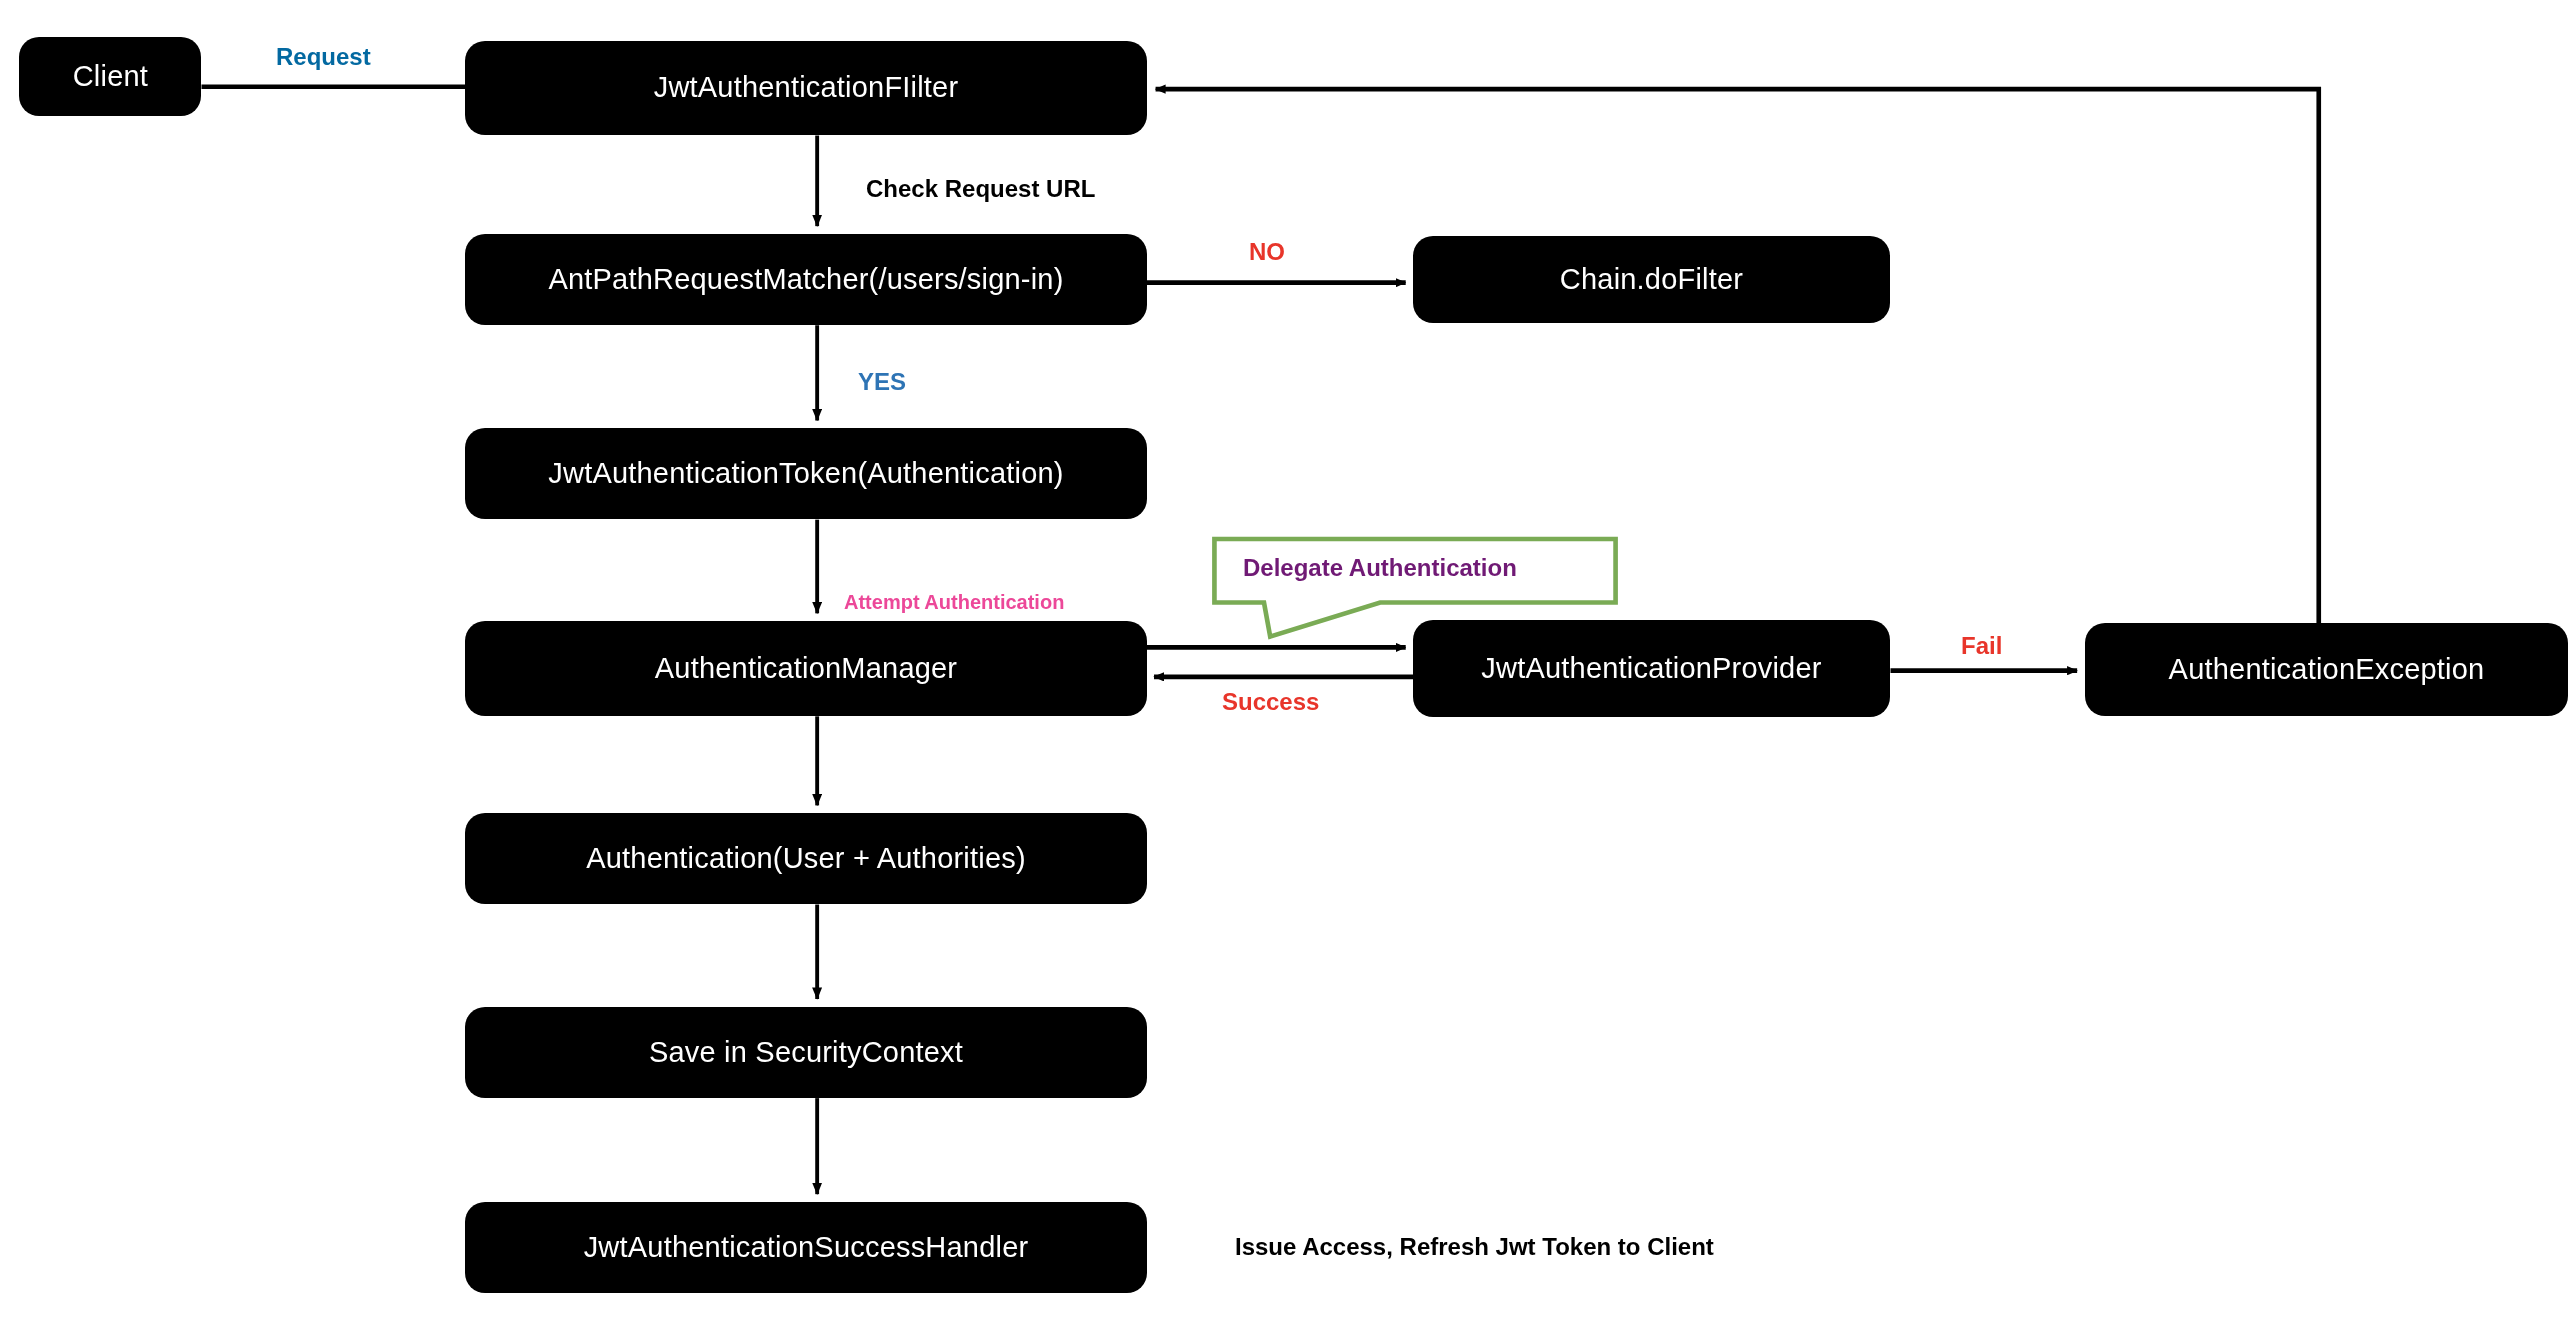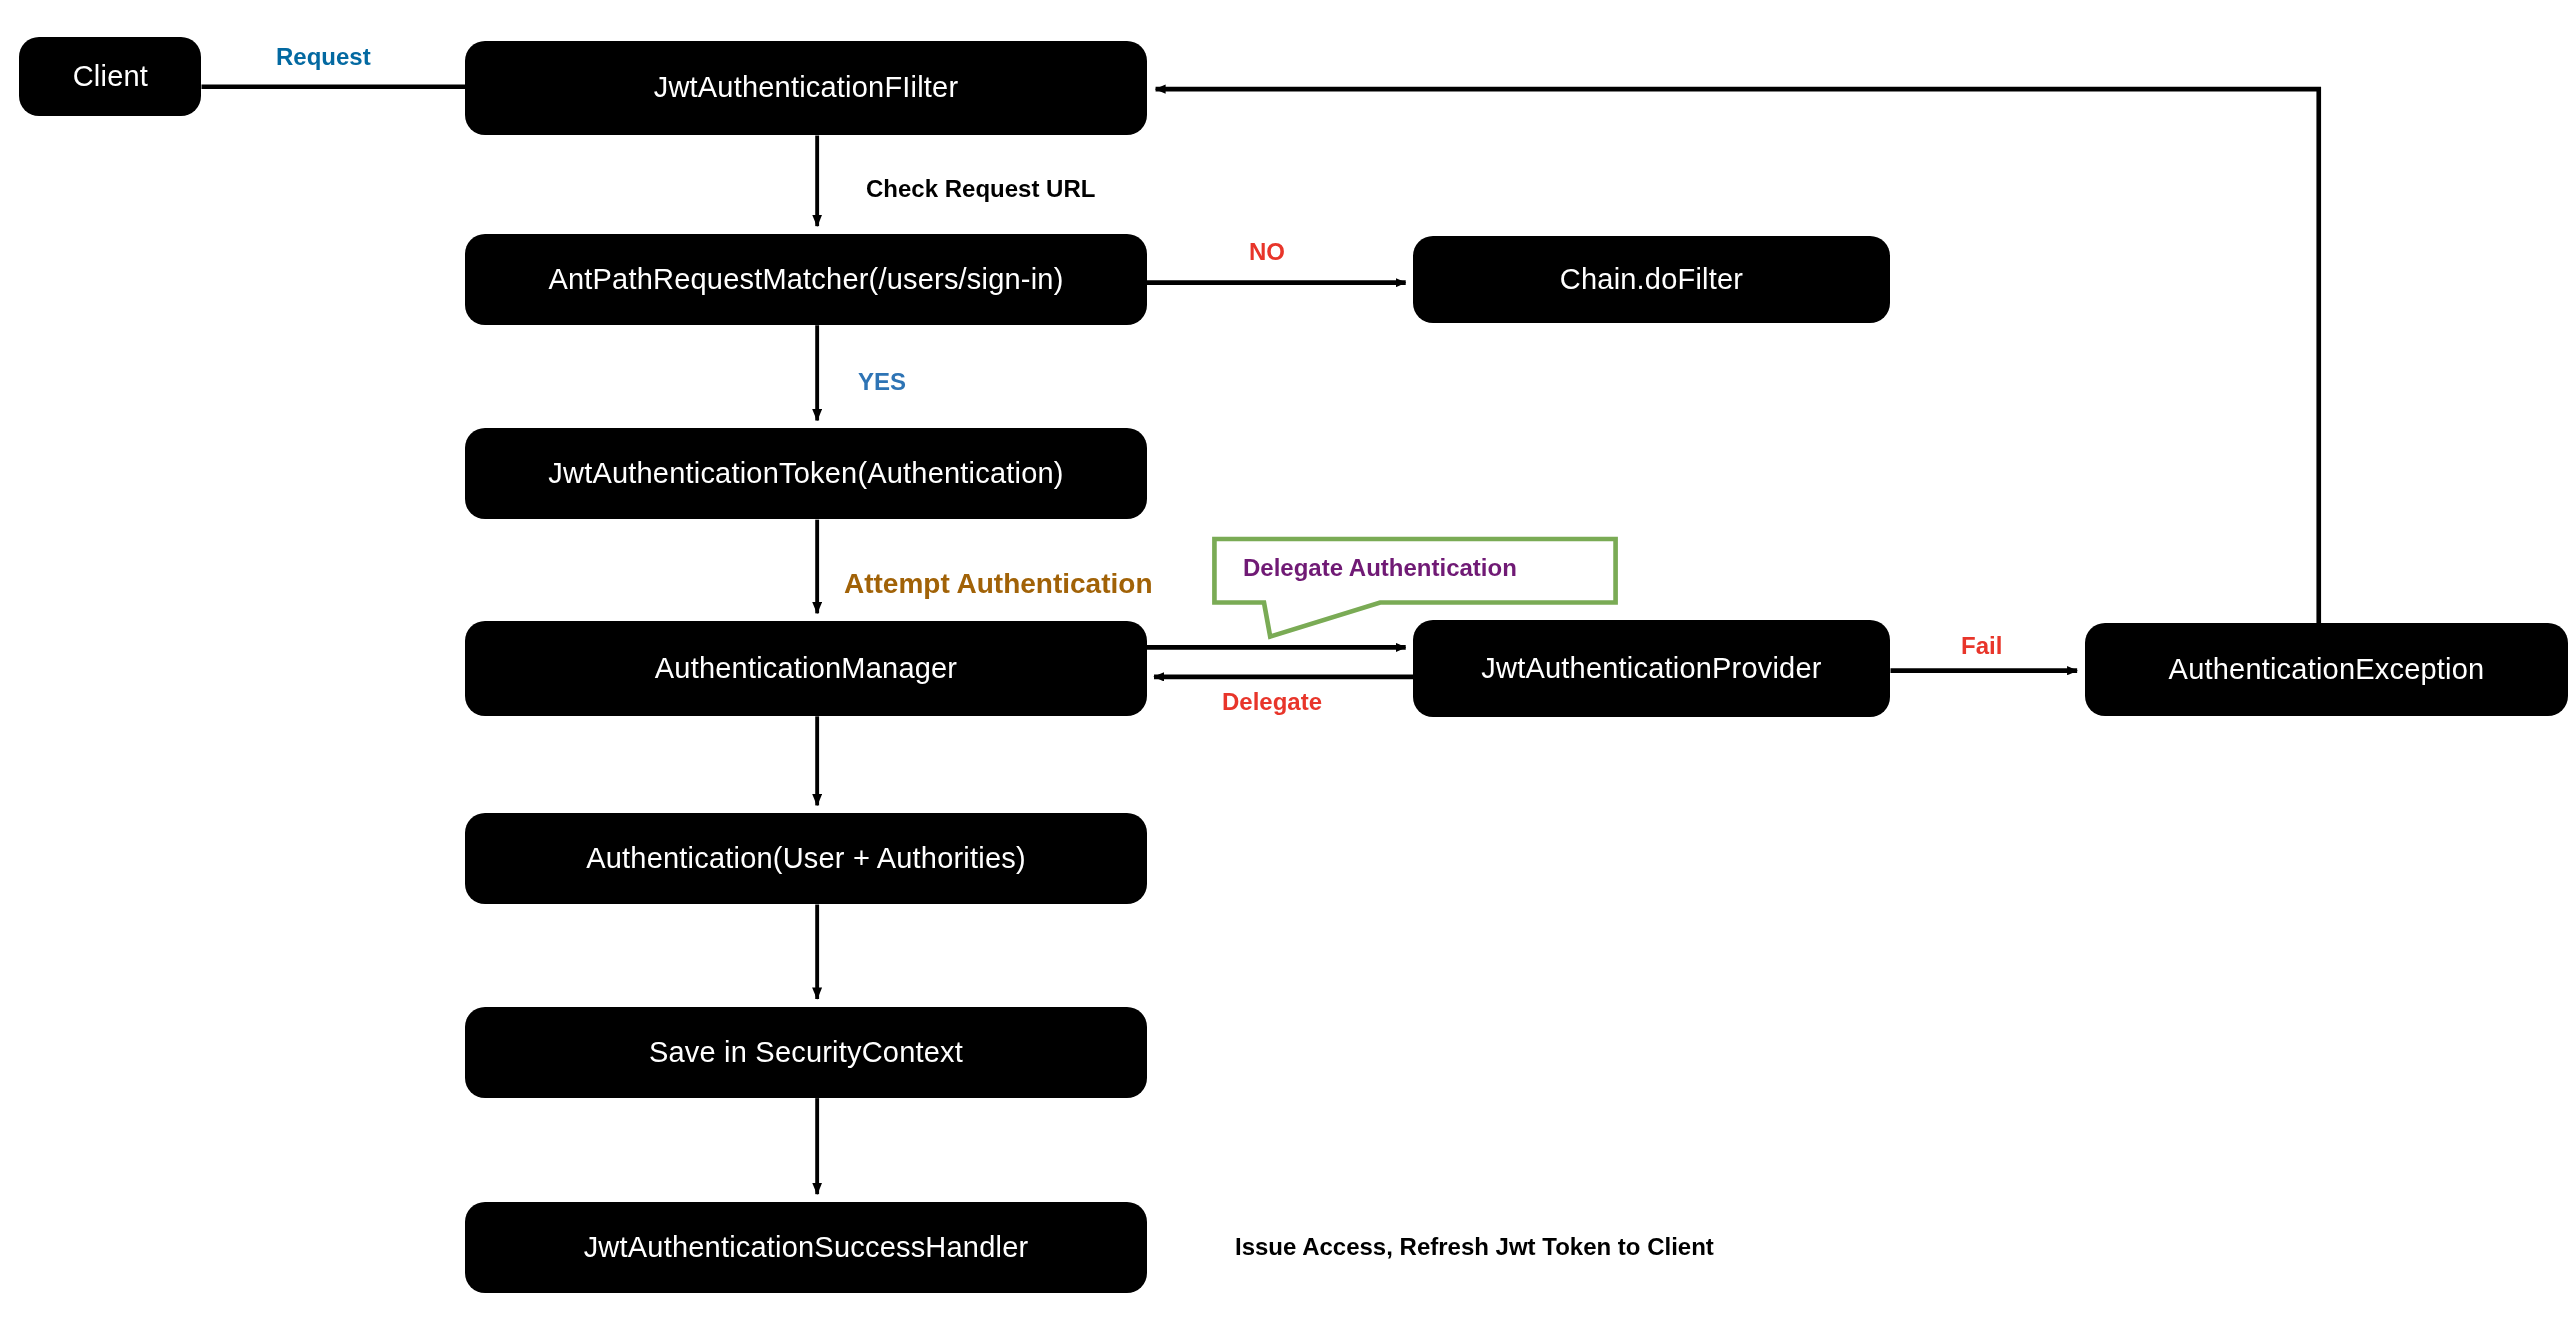--- a/index.html
+++ b/index.html
@@ -181,23 +181,23 @@
   </div>
 
   <div class="edge-label" style="left:276px; top:45px; color:#0369a1; font-size:24px;">Request</div>
 
   <div class="edge-label" style="left:866px; top:177px; color:#000000; font-size:24px;">Check Request URL</div>
 
   <div class="edge-label" style="left:1249px; top:240px; color:#e8352a; font-size:24px;">NO</div>
 
   <div class="edge-label" style="left:858px; top:370px; color:#2e74b5; font-size:24px;">YES</div>
 
-  <div class="edge-label" style="left:844px; top:570px; color:#a16207; font-size:28px;">Attempt Authentication</div>
-
-  <div class="edge-label" style="left:1222px; top:690px; color:#e8352a; font-size:24px;">Delegate</div>
+  <div class="edge-label" style="left:844px; top:592px; color:#ec4899; font-size:20px;">Attempt Authentication</div>
+
+  <div class="edge-label" style="left:1222px; top:690px; color:#e8352a; font-size:24px;">Success</div>
 
   <div class="edge-label" style="left:1961px; top:634px; color:#e8352a; font-size:24px;">Fail</div>
 
   <div class="callout-text" style="left:1243px; top:556px; font-size:24px;">Delegate Authentication</div>
 
   <div class="note-text" style="left:1235px; top:1235px; font-size:24px;">Issue Access, Refresh Jwt Token to Client</div>
 
 </div>
 
 

